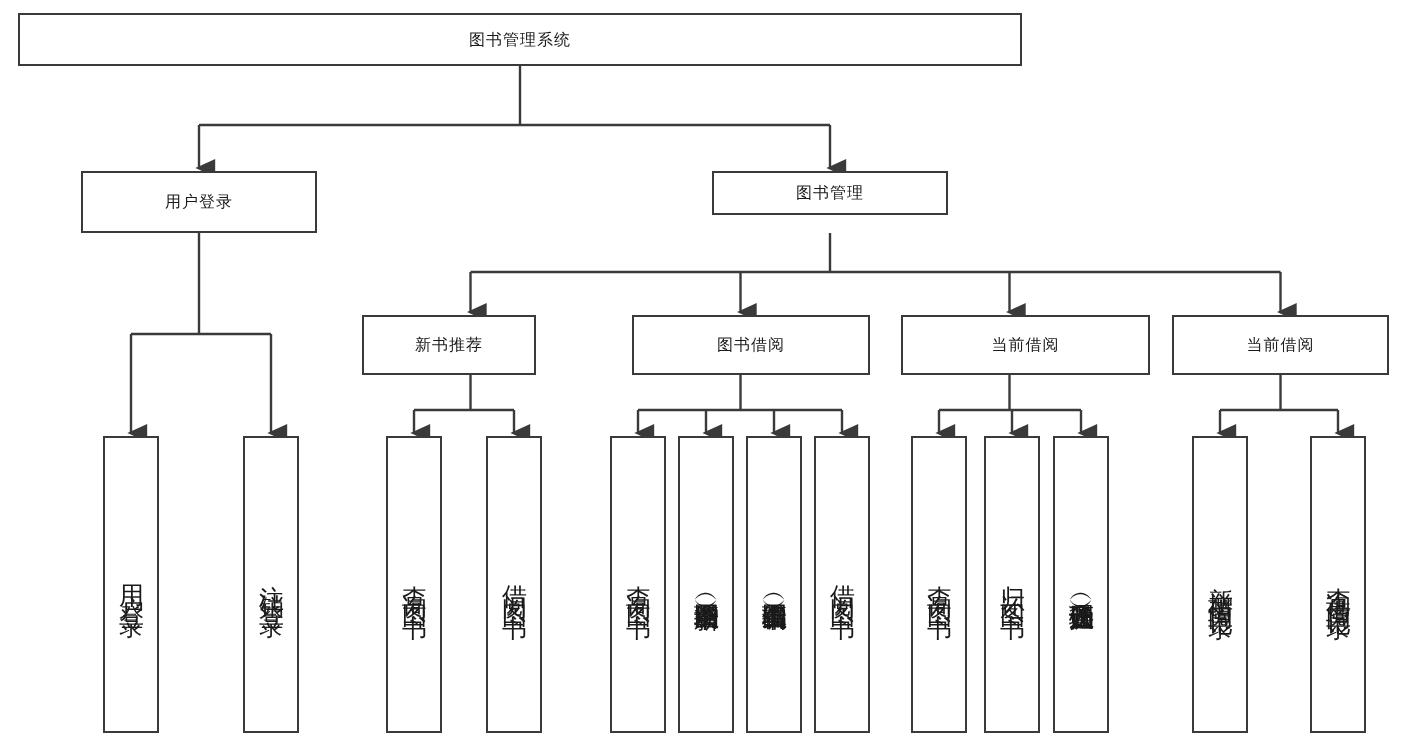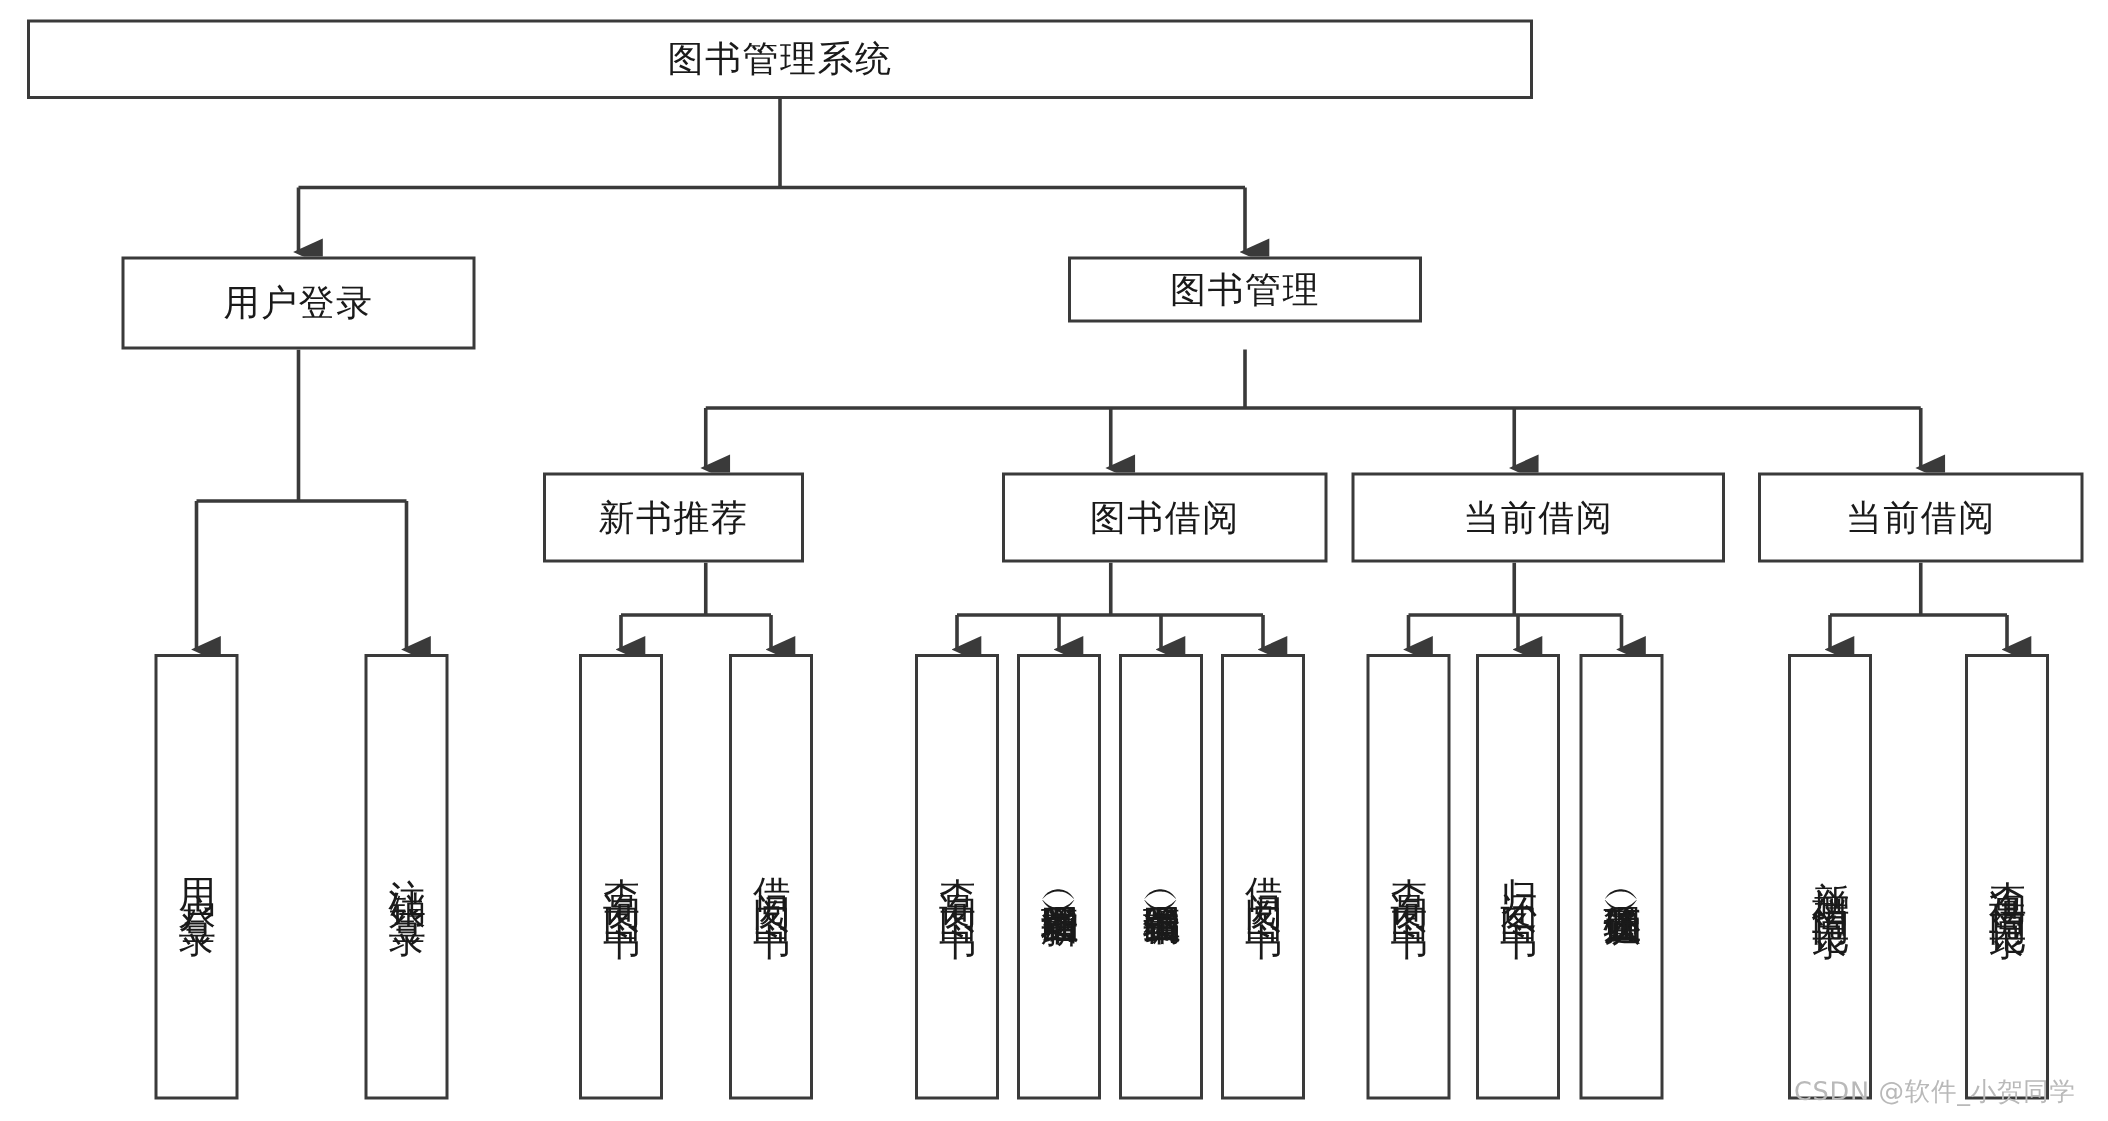--- a/index.html
+++ b/index.html
@@ -29,21 +29,21 @@
     position: absolute;
     box-sizing: border-box;
     border: 2px solid #3a3a3a;
     background: #ffffff;
     display: flex;
     align-items: center;
     justify-content: center;
     color: #1a1a1a;
   }
   .node.horiz {
-    font-size: 24px;
+    font-size: 16px;
     letter-spacing: 1px;
     line-height: 1.1;
     text-align: right;
   }
   .node.vert {
     writing-mode: vertical-rl;
     text-orientation: upright;
     font-size: 23px;
     line-height: 1.12;
     letter-spacing: 2px;
@@ -119,21 +119,21 @@
       </div>
       <div class="node horiz" style="left: 81px; top: 171px; width: 236px; height: 62px;">
         <span>用户登录</span>
       </div>
       <div class="node horiz" style="left: 712px; top: 171px; width: 236px; height: 44px;">
         <span>图书管理</span>
       </div>
       <div class="node horiz" style="left: 362px; top: 315px; width: 174px; height: 60px;">
         <span>新书推荐</span>
       </div>
-      <div class="node horiz" style="left: 632px; top: 315px; width: 217px; height: 60px; margin-left: 36px;">
+      <div class="node horiz" style="left: 632px; top: 315px; width: 238px; height: 60px;">
         <span>图书借阅</span>
       </div>
       <div class="node horiz" style="left: 901px; top: 315px; width: 249px; height: 60px;">
         <span>当前借阅</span>
       </div>
       <div class="node horiz" style="left: 1172px; top: 315px; width: 217px; height: 60px;">
         <span>当前借阅</span>
       </div>
       <div class="node vert" style="left: 103px; top: 436px; width: 56px; height: 297px;">
         <span class="vtext" style="font-size: 25px; letter-spacing: 10px;">用户登录</span>
@@ -169,15 +169,14 @@
         <span class="vtext" style="font-size: 25px; letter-spacing: 0px;">确认归还（管理员）</span>
       </div>
       <div class="node vert" style="left: 1192px; top: 436px; width: 56px; height: 297px;">
         <span class="vtext" style="font-size: 25px; letter-spacing: 6px;">新增借阅记录</span>
       </div>
       <div class="node vert" style="left: 1310px; top: 436px; width: 56px; height: 297px;">
         <span class="vtext" style="font-size: 25px; letter-spacing: 6px;">查询借阅记录</span>
       </div>
     </div>
 
-  <div class="watermark" style="left: 1196px; top: 716px;">CSDN @软件_小贺同学</div>
 
 </div>
 
 </body></html>

